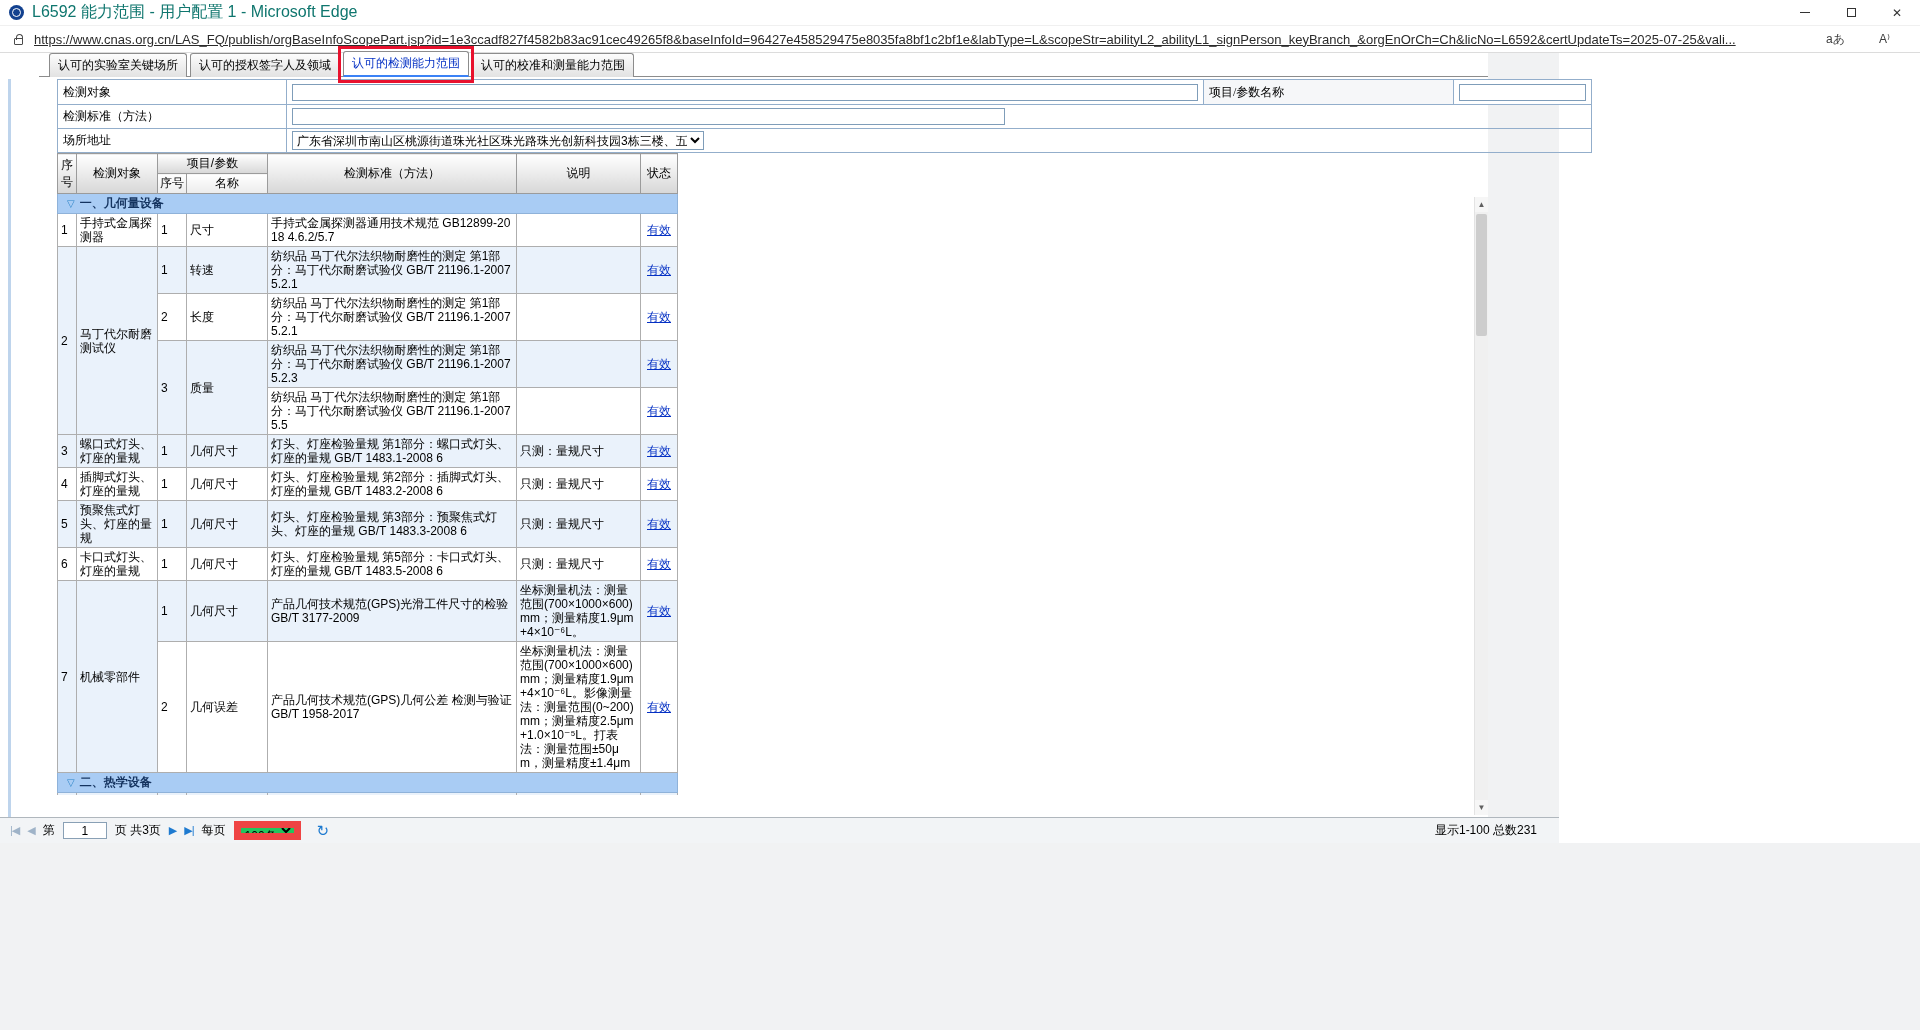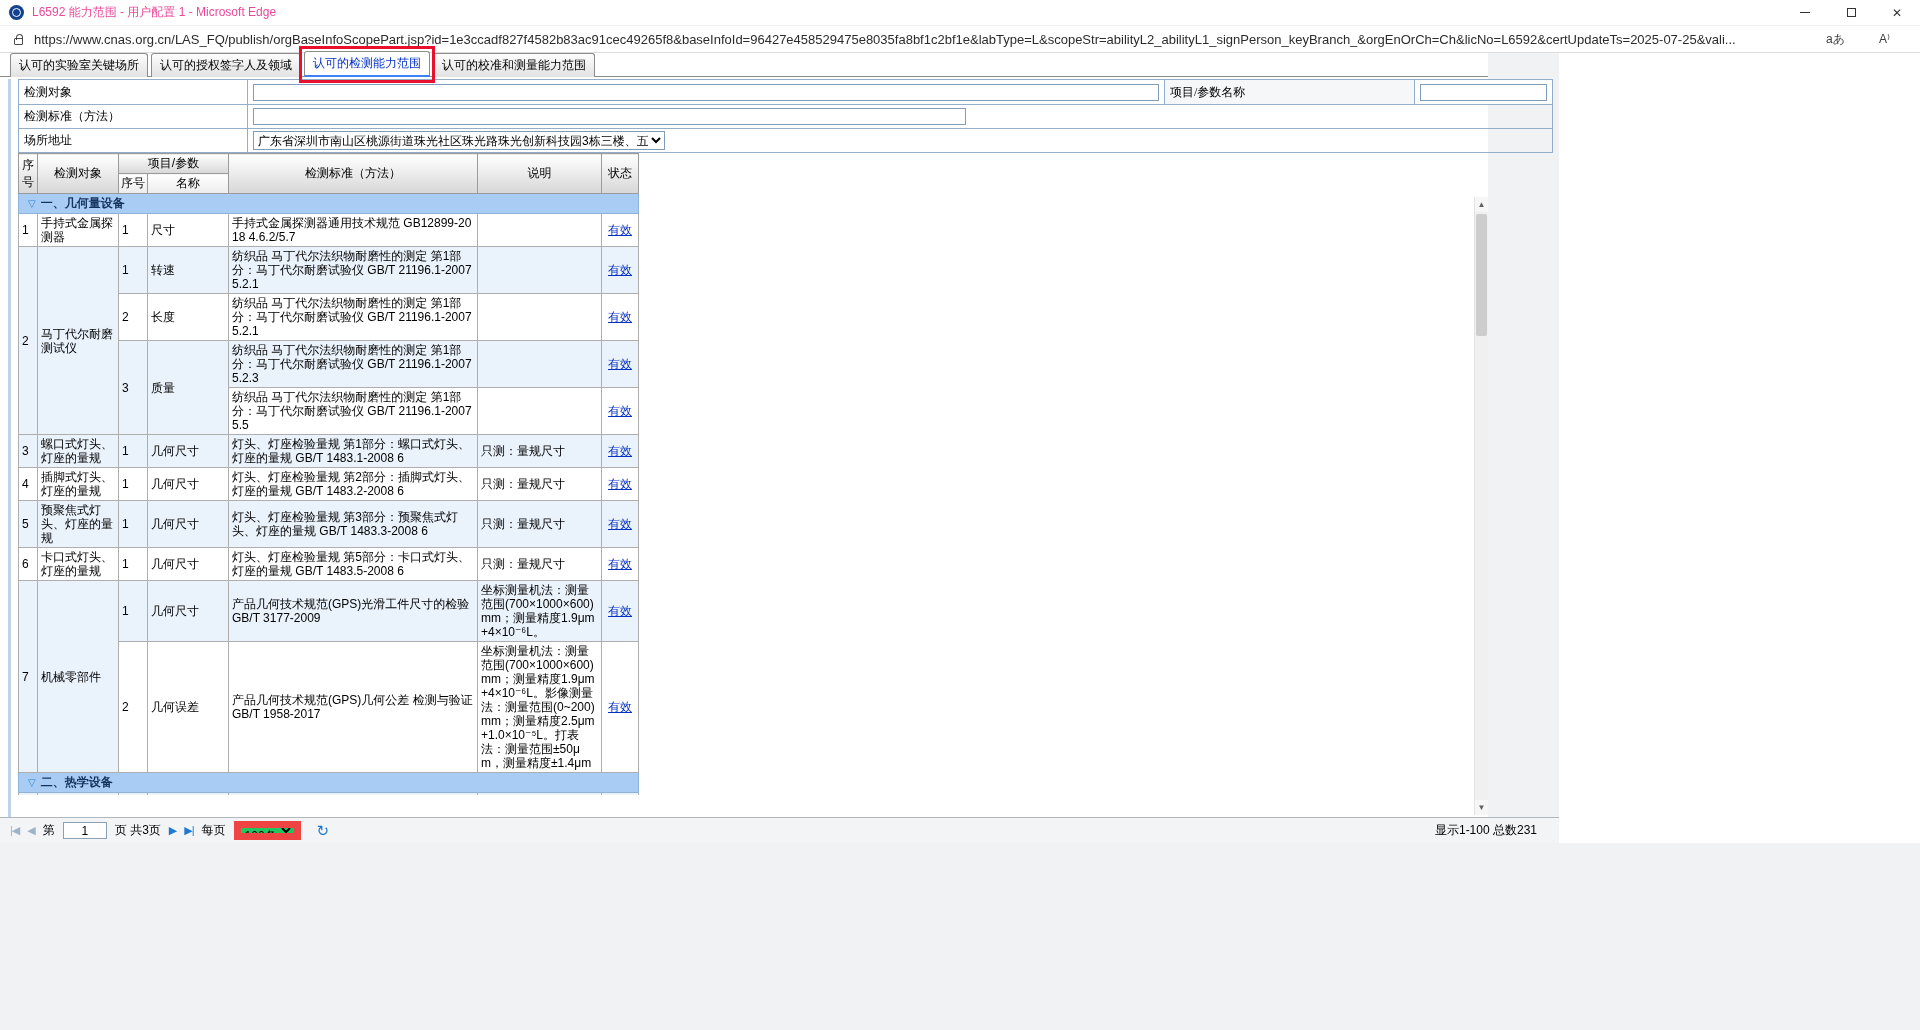--- a/index.html
+++ b/index.html
@@ -7,37 +7,37 @@
   body {
     width:1920px; height:1030px; position:relative; overflow:hidden;
     background:#f1f2f3;
     font-family:"Liberation Sans","DejaVu Sans",sans-serif;
   }
   
   .titlebar{position:absolute;top:0;left:0;right:0;height:26px;background:#fff;
     display:flex;align-items:center;padding-left:9px;border-bottom:1px solid #f0f0f0;}
   .favicon{width:15px;height:15px;border-radius:50%;background:#12418f;position:relative;flex:0 0 auto;}
   .favicon::after{content:"";position:absolute;inset:3px;border:1px solid #fff;border-radius:50%;}
-  .title-text{margin-left:8px;font-size:12px;color:#ec4899;white-space:nowrap;}
+  .title-text{margin-left:8px;font-size:16px;color:#0f766e;white-space:nowrap;}
   .win-controls{margin-left:auto;display:flex;height:100%;}
   .win-btn{width:46px;height:100%;display:flex;align-items:center;justify-content:center;color:#333;cursor:pointer;}
   .glyph-min{display:block;width:10px;height:1px;background:#333;}
   .glyph-max{display:block;width:9px;height:9px;border:1px solid #333;}
   .glyph-close{font-size:12px;line-height:1;}
   .urlbar{position:absolute;top:26px;left:0;right:0;height:27px;background:#fff;
     border-bottom:1px solid #dcdcdc;display:flex;align-items:center;padding:0 14px;}
   .lock{width:9px;height:7px;border:1px solid #4a4a4a;border-radius:1px;position:relative;margin-top:4px;flex:0 0 auto;}
   .lock::before{content:"";position:absolute;left:1px;top:-5px;width:5px;height:5px;
     border:1px solid #4a4a4a;border-bottom:none;border-radius:4px 4px 0 0;}
-  .url-text{margin-left:11px;font-size:13px;color:#2b2b2b;white-space:nowrap;overflow:hidden;max-width:1720px;}
+  .url-text{margin-left:11px;font-size:13px;color:#2b2b2b;white-space:nowrap;overflow:hidden;max-width:1720px;text-decoration:underline;}
   .url-icons{margin-left:auto;display:flex;gap:34px;align-items:center;padding-right:16px;color:#3c3c3c;font-size:12px;}
   .url-ico{cursor:pointer;white-space:nowrap;}
   
   .rightfill{position:absolute;left:1559px;top:53px;width:361px;height:790px;background:#fff;}
-  .content{position:absolute;top:53px;left:0;width:1488px;height:790px;background:#fff;}
+  .content{position:absolute;top:53px;left:0;width:1488px;height:790px;background:#fff;padding-left:39px;}
   .left-strip{position:absolute;left:8px;top:26px;width:3px;height:738px;background:#bed4ec;}
   
   .tabsrow{height:24px;border-bottom:1px solid #8c8c8c;padding:2px 0 0 10px;display:flex;align-items:flex-end;position:relative;z-index:2;}
   .tab{font-size:12px;padding:3px 8px 3px 8px;border:1px solid #8c8c8c;border-bottom:none;
     border-radius:3px 3px 0 0;background:linear-gradient(#fdfdfd,#e2e2e2);margin-right:3px;
     color:#000;cursor:pointer;white-space:nowrap;position:relative;top:1px;}
   .tab.active{background:#fff;color:var(--link-blue,#2647c8);border-bottom:2px solid #3b82f6;}
   .annotation{position:absolute;top:-6px;bottom:-8px;left:-6px;right:-6px;
     border:3px solid var(--accent-red,#e8112d);pointer-events:none;z-index:6;}
   

